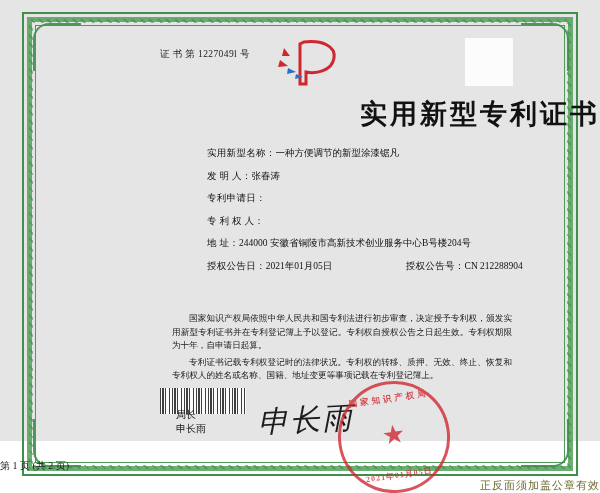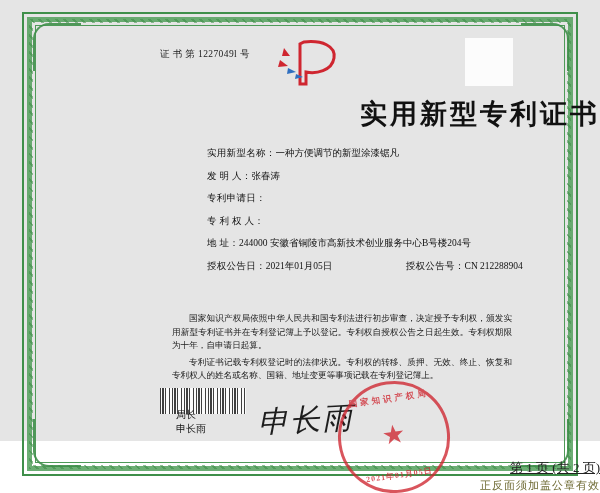--- a/index.html
+++ b/index.html
@@ -250,24 +250,23 @@
   }
   .seal .ring-text-top { top: 9px; }
   .seal .ring-text-bottom { bottom: 9px; letter-spacing: 1px; font-size: 8px; }
 
   
   .page-no {
     position: absolute;
     left: 0;
     right: 0;
     top: 459px;
-    text-align: right;
-    font-size: 13px;
+    text-align: left;
+    font-size: 10px;
     color: #222;
-    text-decoration: underline;
   }
   .bottom-note {
     position: absolute;
     left: 12px;
     right: 0;
     top: 478px;
     text-align: right;
     font-size: 11px;
     color: #6e6a33;
     letter-spacing: 1px;

